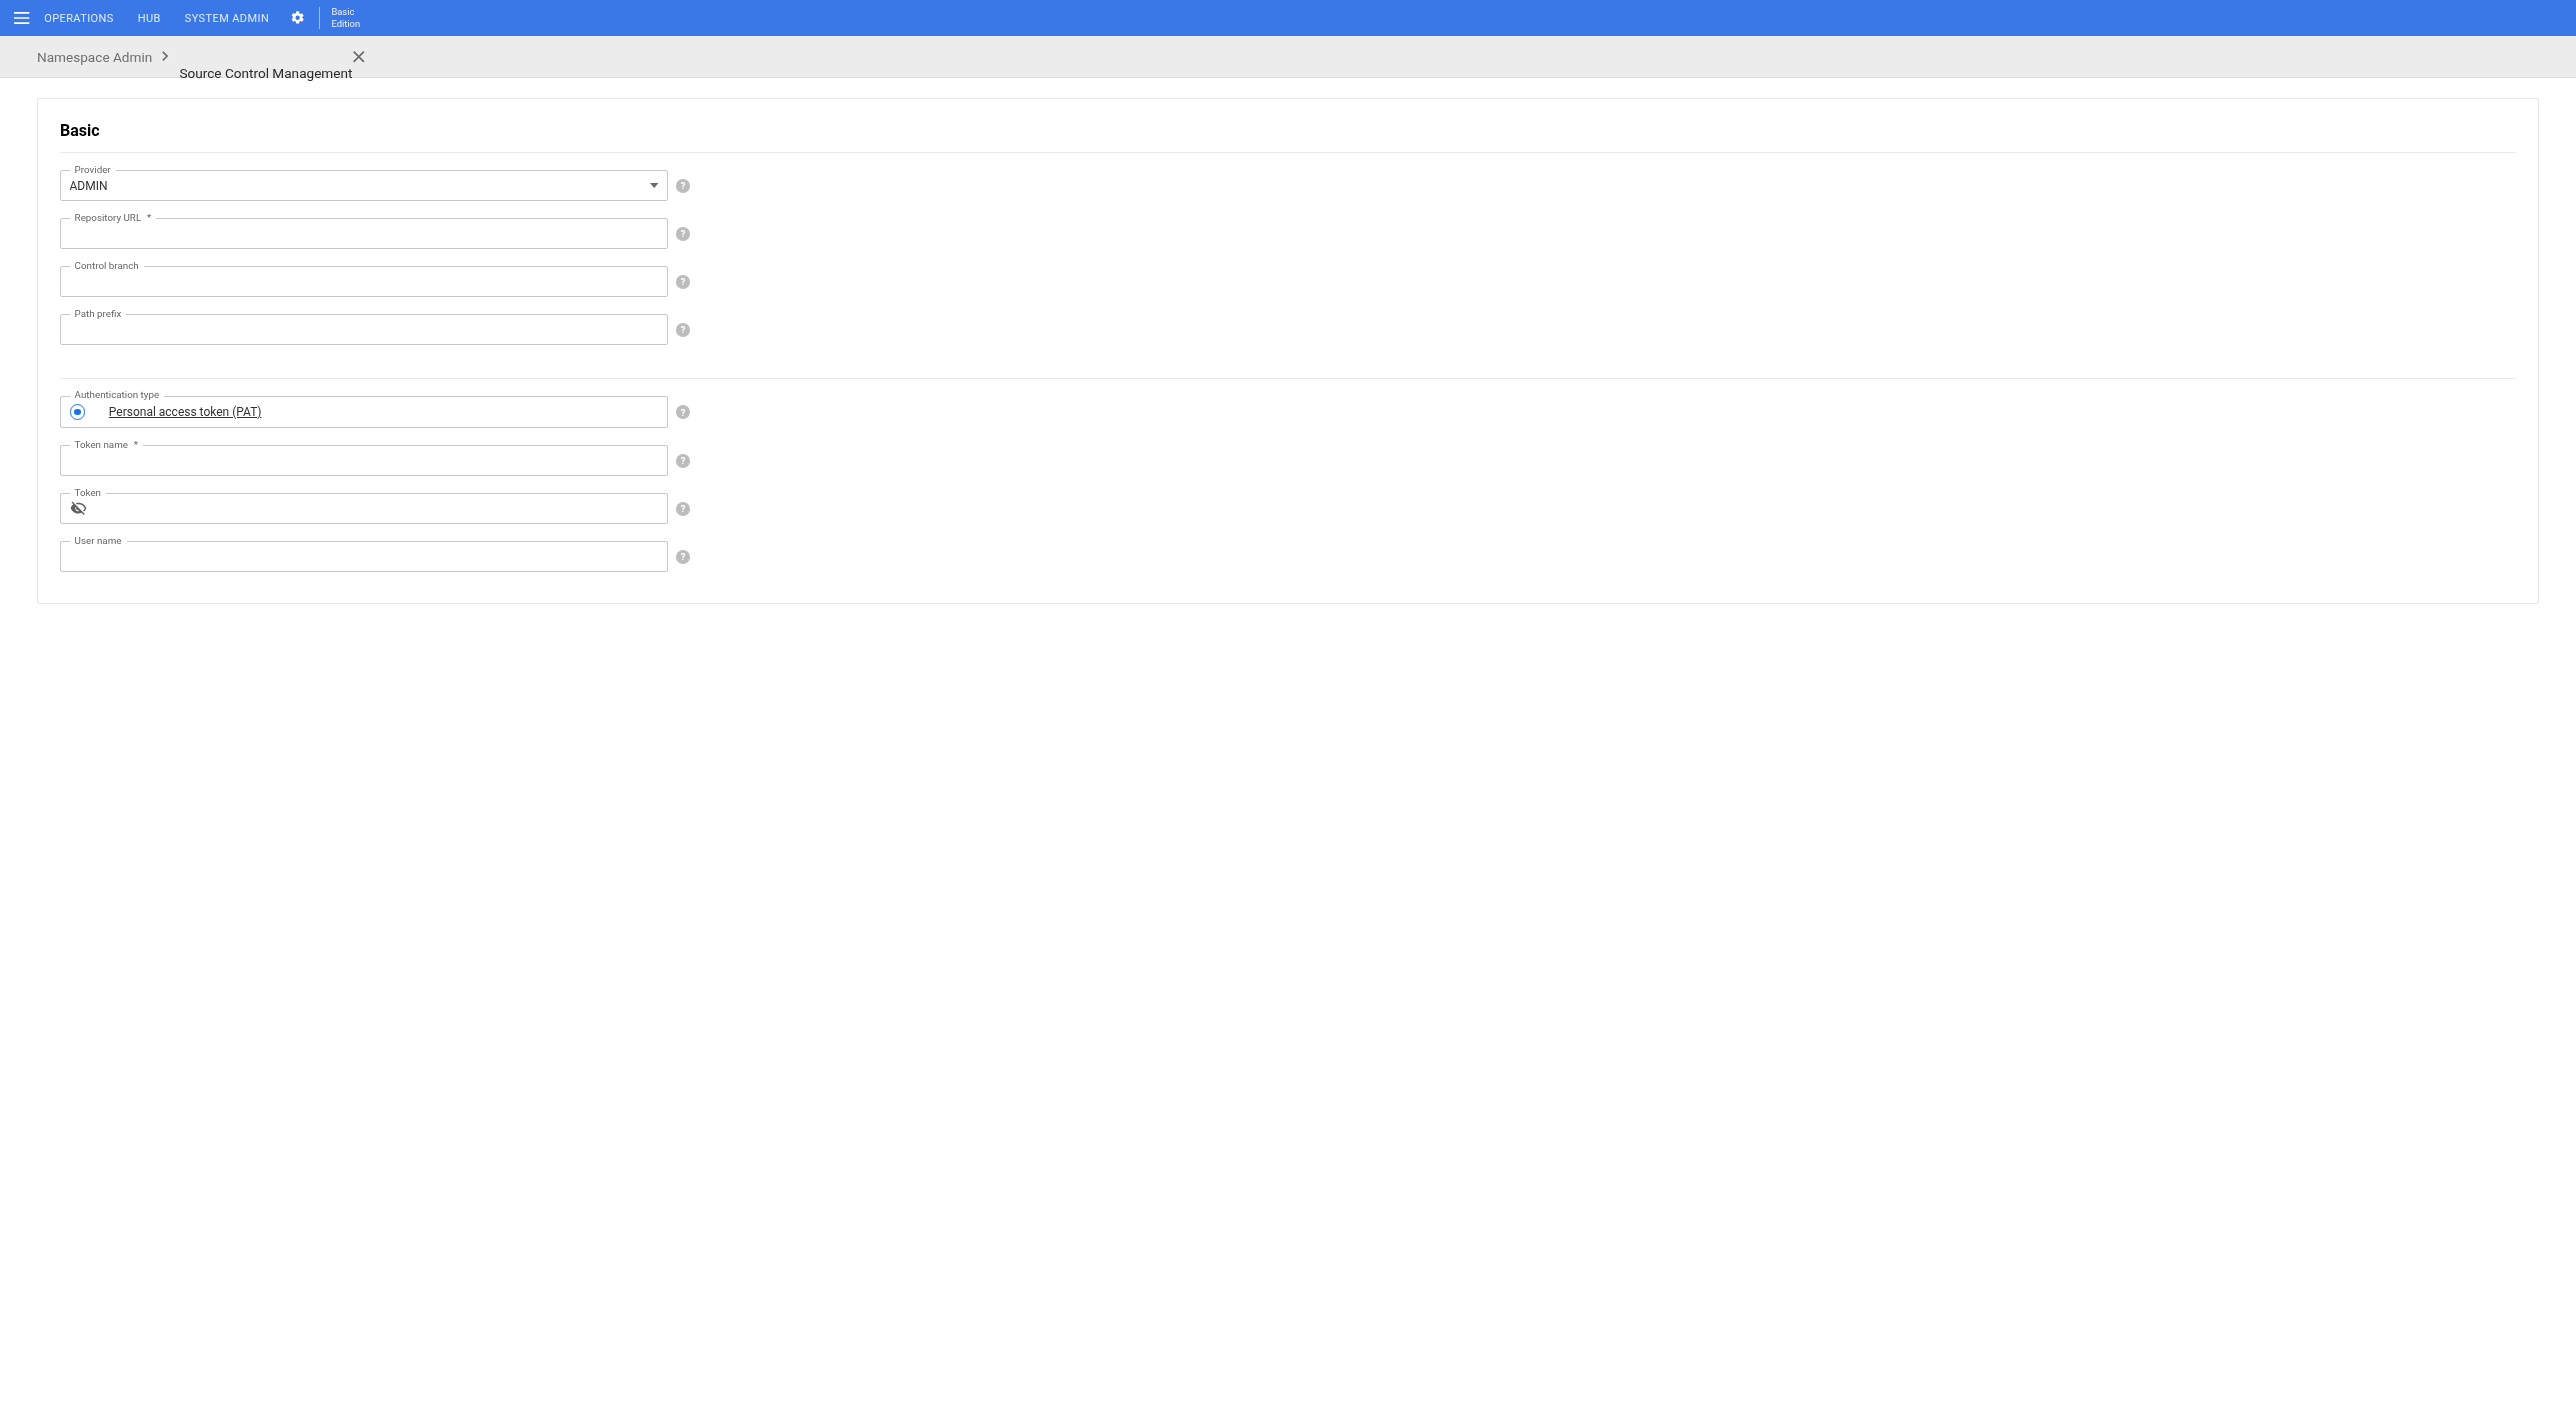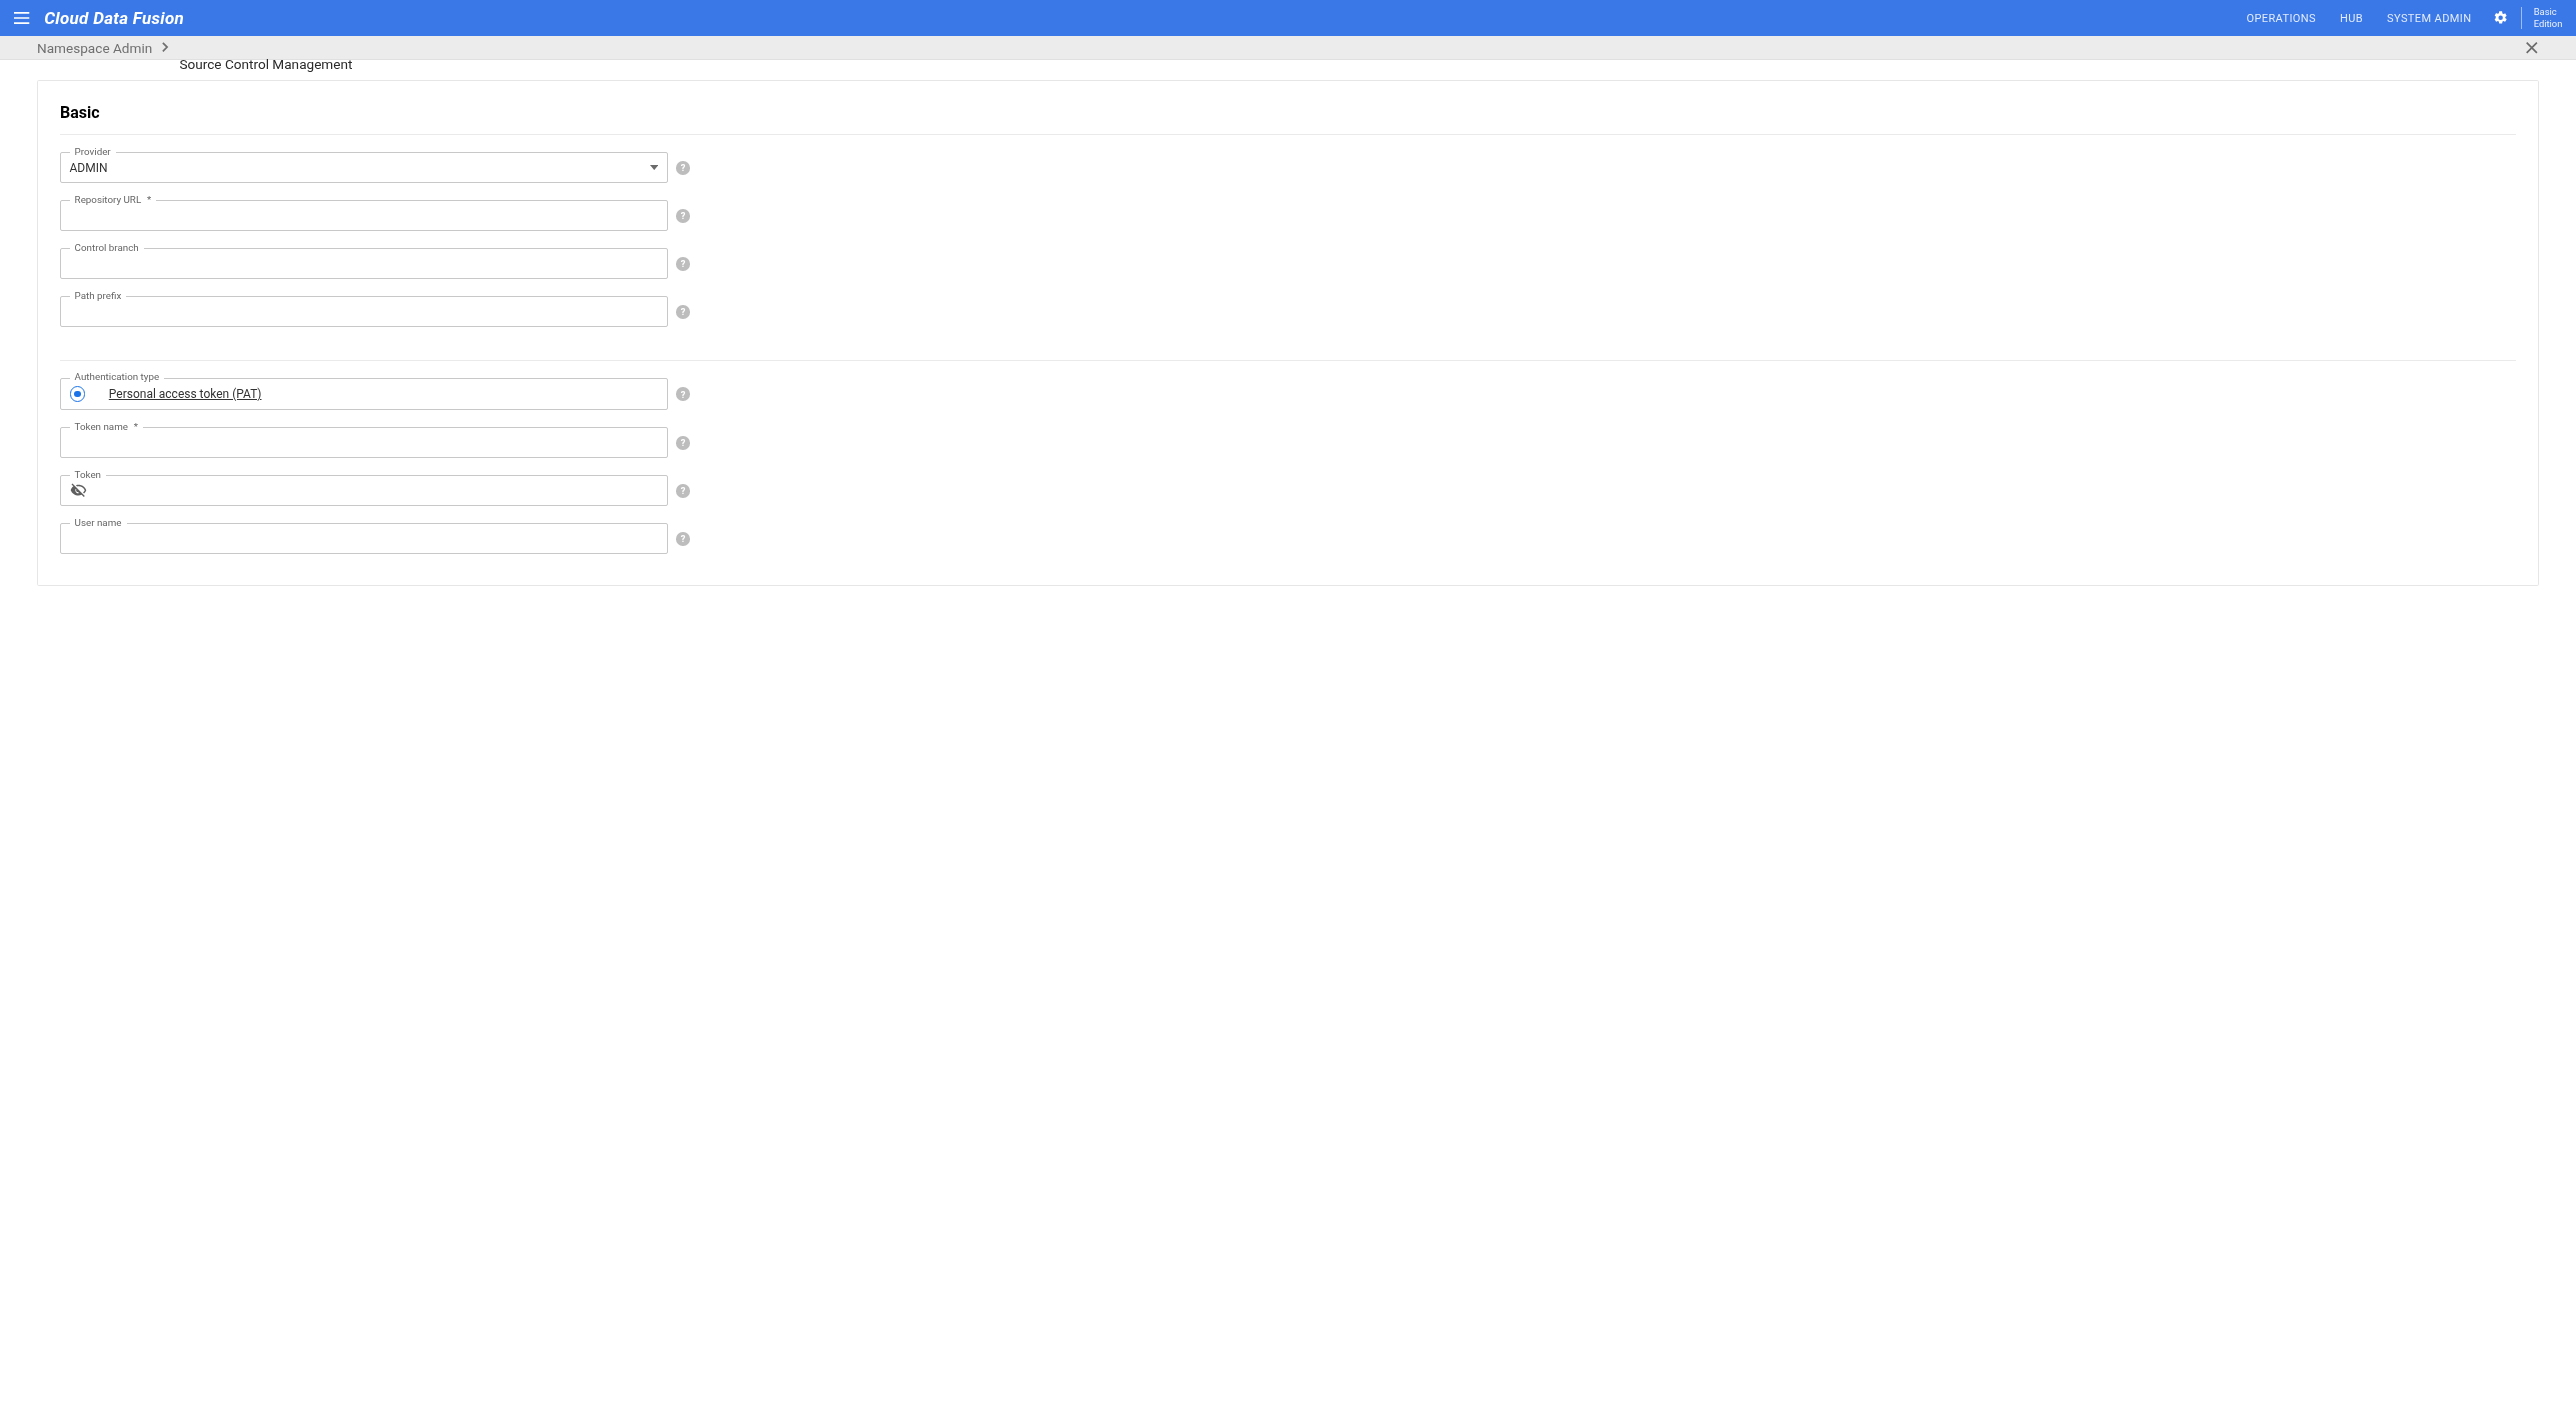--- a/index.html
+++ b/index.html
@@ -51,24 +51,23 @@
 }
 .edition {
   font-size: 9.4px;
   line-height: 1.3;
   color: rgba(255,255,255,0.9);
 }
 .breadcrumb-bar {
   background: #ececec;
   border-bottom: 0.9px solid #e0e0e0;
   padding: 0 37px;
-  height: 24px;
-  display:flex;
-  align-items:center;
-  justify-content: space-between;
+  height: 42px;
+  display:flex;
+  align-items:center;
 }
 .breadcrumb {
   display:flex;
   align-items:center;
   gap: 10.2px;
   font-size: 13.6px;
 }
 .crumb-prev { color: #707070; cursor:pointer; }
 .crumb-sep { color: #707070; }
 .crumb-cur { color: #2b2b2b; margin-top: 32px; }
@@ -199,21 +198,20 @@
 </style>
 </head>
 <body>
 
 <div class="header">
   <div class="menu-icon">
     <svg width="15.3" height="12" viewBox="0 0 18 14">
         <path d="M0 1h18M0 7h18M0 13h18" stroke="white" stroke-width="2"></path>
       </svg>
   </div>
-  <div class="app-title">Cloud Data Fusion</div>
   <div class="nav-links">
     <span class="nav-link">OPERATIONS</span>
     <span class="nav-link">HUB</span>
     <span class="nav-link">SYSTEM ADMIN</span>
   </div>
   <div class="settings-icon">
     <svg width="15.3" height="15.3" viewBox="0 0 24 24" fill="white">
         <path d="M19.14 12.94c.04-.3.06-.61.06-.94s-.02-.64-.07-.94l2.03-1.58a.5.5 0 0 0 .12-.64l-1.92-3.32a.5.5 0 0 0-.6-.22l-2.4.96a7.03 7.03 0 0 0-1.62-.94l-.36-2.54A.5.5 0 0 0 13.88 2h-3.76a.5.5 0 0 0-.5.42l-.36 2.54c-.58.24-1.12.56-1.62.94l-2.4-.96a.5.5 0 0 0-.6.22L2.72 8.48a.5.5 0 0 0 .12.64l2.03 1.58c-.5.3-.7.63-.7.94s.2.64.7.94l-2.03 1.58a.5.5 0 0 0-.12.64l1.92 3.32c.13.22.39.31.6.22l2.4-.96c.5.38 1.04.7 1.62.94l.36 2.54c.4.24.25.42.5.42h3.76c.25 0 .46-.18.5-.42l.36-2.54c.58-.24 1.12-.56 1.62-.94l2.4.96c.22.09.47 0 .6-.22l1.92-3.32a.5.5 0 0 0-.12-.64l-2.03-1.58zM12 15.5A3.5 3.5 0 1 1 12 8.5a3.5 3.5 0 0 1 0 7z"></path>
       </svg>
   </div>

